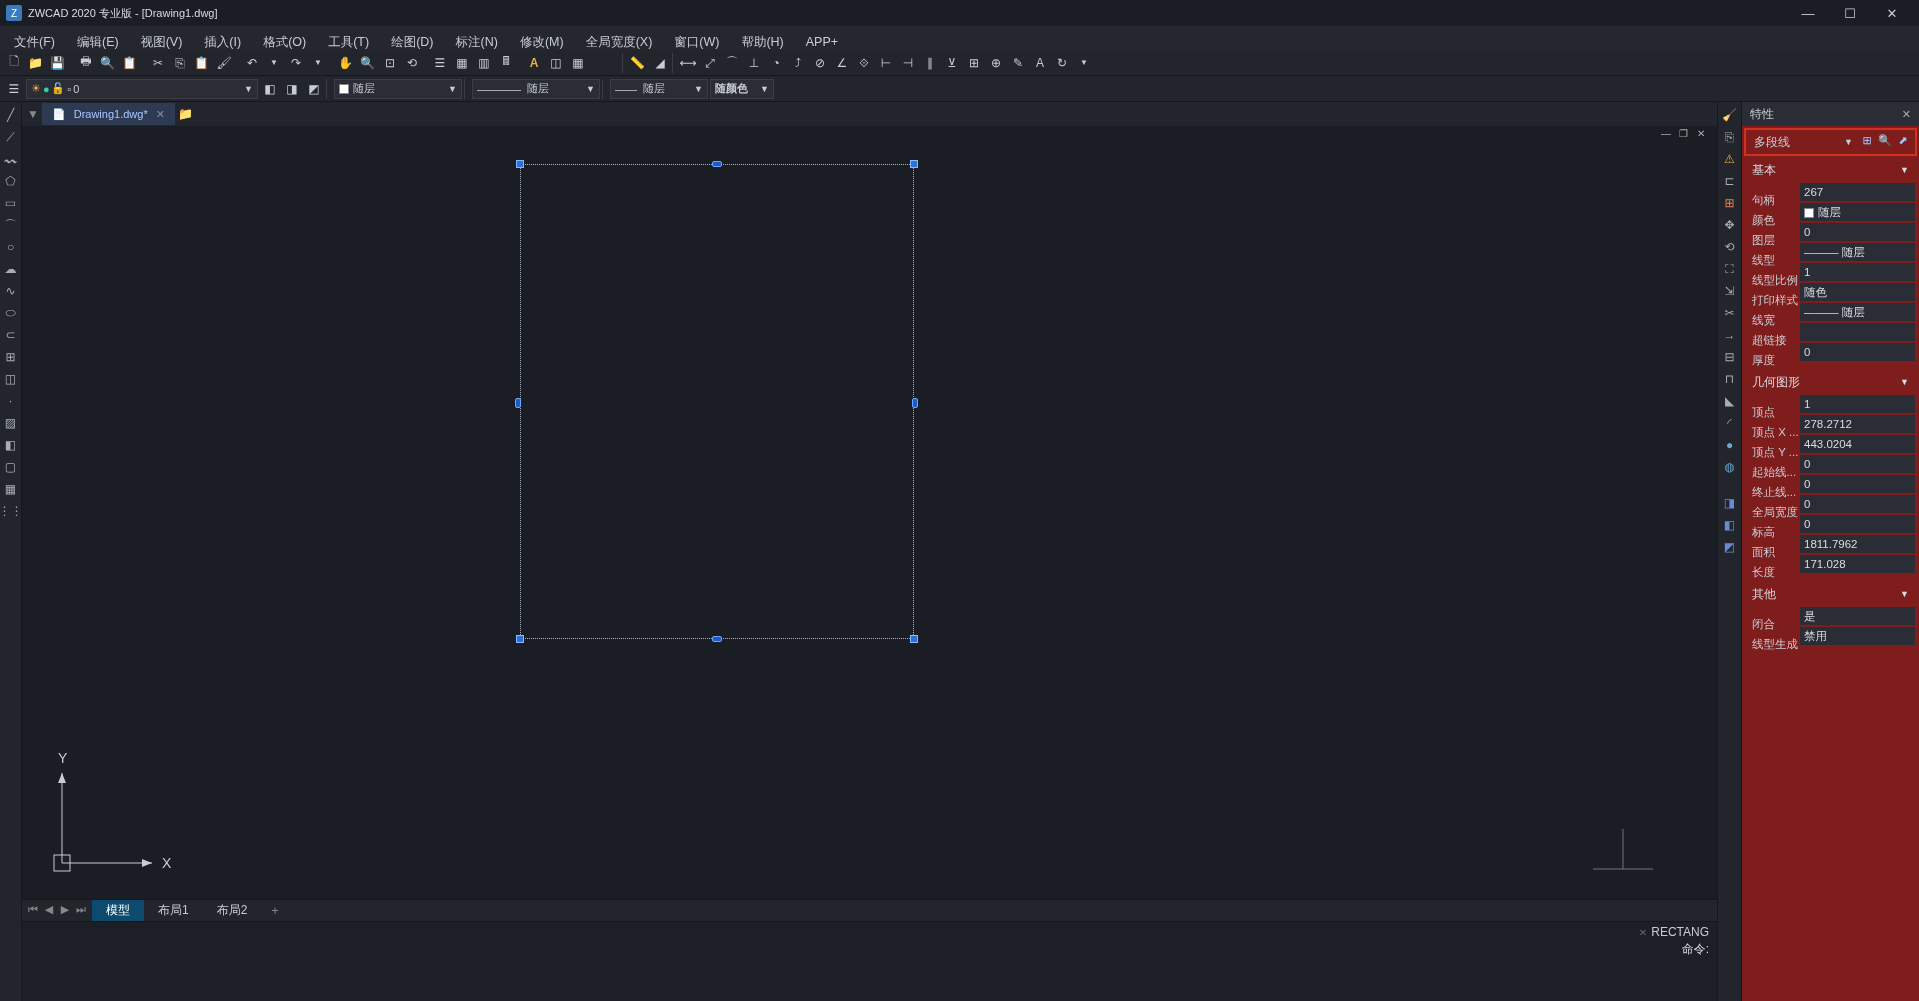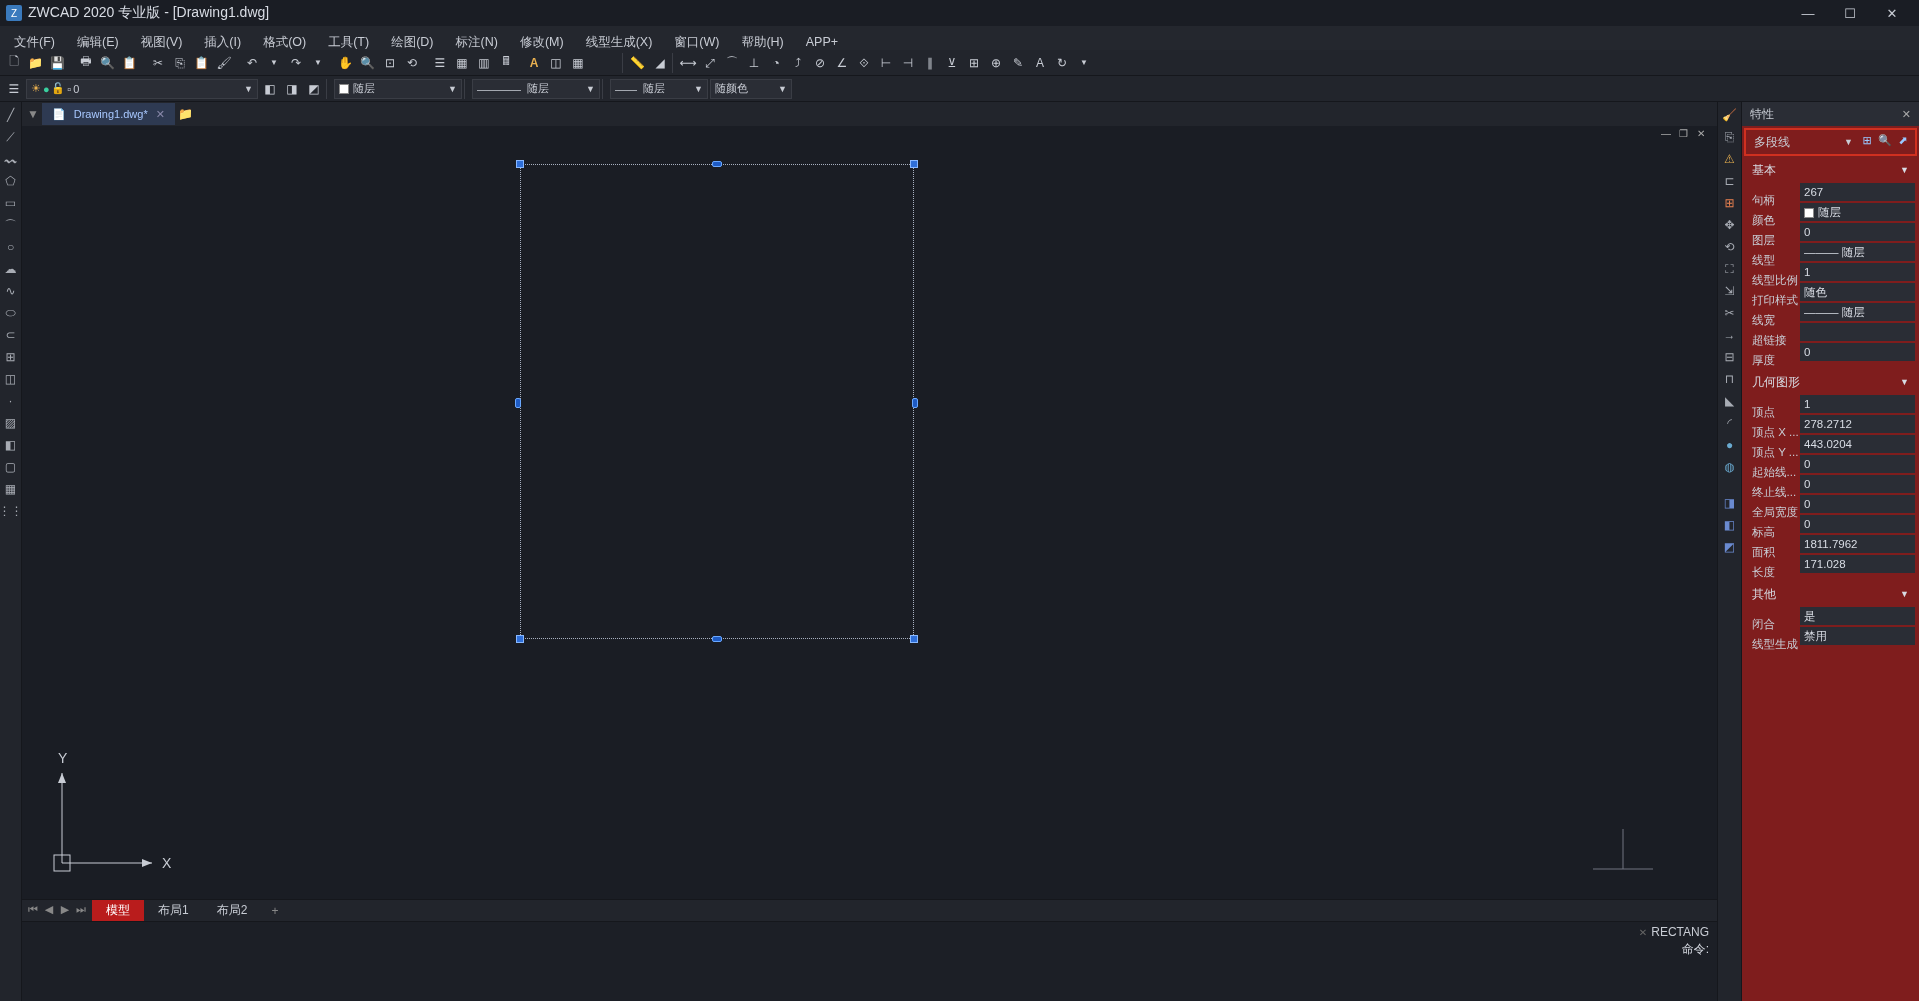--- a/index.html
+++ b/index.html
@@ -1,31 +1,31 @@
 <!DOCTYPE html>
 <html><head>
 <meta charset="utf-8">
 <style>
 * { margin:0; padding:0; box-sizing:border-box; font-family:"Microsoft YaHei",SimSun,sans-serif; }
 body { background:#1e2128; color:#c8ccd4; width:1919px; height:1001px; overflow:hidden; font-size:12px; }
 .titlebar { height:26px; background:#1a1d24; display:flex; align-items:center; padding:0 6px; }
 .titlebar .app-icon { width:16px; height:16px; background:#3a7abd; border-radius:2px; display:flex; align-items:center; justify-content:center; font-size:10px; color:#fff; margin-right:6px; }
-.titlebar .title { flex:1; color:#d8dce4; font-size:14px; }
+.titlebar .title { flex:1; color:#d8dce4; font-size:11px; }
 .titlebar .win-btns { display:flex; gap:28px; padding-right:14px; }
 .titlebar .win-btn { width:14px; height:14px; color:#c8ccd4; font-size:13px; display:flex; align-items:center; justify-content:center; cursor:pointer; }
 .menubar { height:24px; background:#24272e; display:flex; align-items:center; padding:0 4px; gap:2px; }
 .menu-item { padding:3px 10px; cursor:pointer; font-size:12.5px;margin-top:8px; }
 .toolbar-row { height:26px; background:#22252c; display:flex; align-items:center; padding:0 4px; gap:2px; border-bottom:1px solid #15171c; }
 .tool-icon { width:20px; height:20px; display:flex; align-items:center; justify-content:center; cursor:pointer; font-size:12px; }
 .tool-sep { width:4px; height:20px; }
 .tool-dropdown { background:#2a2d35; border:1px solid #3a3d45; height:20px; display:flex; align-items:center; padding:0 4px; font-size:11px; cursor:pointer; }
 .tool-dropdown .dd-arrow { margin-left:auto; font-size:9px; }
 .layer-dd { width:232px; }
 .combo-small { width:128px; }
-.color-sw { width:82px; }
+.color-sw { width:64px;font-weight:bold; }
 .main-area { display:flex; height:calc(1001px - 26px - 24px - 26px - 26px); }
 .left-toolbar { width:22px; background:#22252c; display:flex; flex-direction:column; align-items:center; padding-top:4px; gap:4px; border-right:1px solid #15171c; }
 .left-tool { width:18px; height:18px; display:flex; align-items:center; justify-content:center; cursor:pointer; font-size:12px; color:#a8acb4; }
 .doc-area { flex:1; display:flex; flex-direction:column; position:relative; }
 .doc-tabs { height:24px; background:#22252c; display:flex; align-items:center; padding-left:2px; }
 .doc-tab { height:22px; background:#2e3a52; display:flex; align-items:center; padding:0 10px; gap:8px; font-size:11px; color:#a8c8ff; cursor:pointer; }
 .doc-tab .close { color:#88a; cursor:pointer; }
 .doc-tab-arrow { width:18px; color:#888; text-align:center; cursor:pointer; }
 .doc-tab-new { width:22px; text-align:center; color:#888; cursor:pointer; }
 .canvas-wrapper { flex:1; background:#1a1d24; position:relative; overflow:hidden; }
@@ -33,21 +33,21 @@
 .mini-controls span { width:14px; height:12px; font-size:10px; cursor:pointer; color:#aaa; }
 .ucs { position:absolute; left:20px; bottom:16px; }
 .rect-sel { position:absolute; left:498px; top:38px; width:394px; height:475px; border:1px dotted #a8b0c0; }
 .grip { position:absolute; width:8px; height:8px; background:#2f6fd8; border:1px solid #88b8ff; }
 .grip-mid { width:10px; height:6px; background:#1e5bc4; border:1px solid #6aa8ff; border-radius:2px; }
 .wcs-mark { position:absolute; right:64px; bottom:20px; color:#666; }
 .layout-tabs { height:22px; background:#22252c; display:flex; align-items:center; border-top:1px solid #15171c; }
 .layout-nav { display:flex; gap:2px; padding:0 4px; }
 .layout-nav span { width:14px; height:16px; text-align:center; cursor:pointer; color:#888; font-size:11px; }
 .layout-tab { padding:2px 14px; cursor:pointer; font-size:12px; }
-.layout-tab.active { background:#b91c1c; color:#fff; }
+.layout-tab.active { background:#0c4a6e; color:#fff; }
 .layout-tab-add { padding:0 10px; cursor:pointer; color:#888; }
 .cmd-area { background:#1c1f26; border-top:1px solid #15171c; padding:2px 8px 4px 8px; font-size:12px; line-height:17px; color:#c8ccd4; height:80px; }
 .cmd-area .cmd-x { color:#666; margin-right:4px; cursor:pointer; font-size:10px; }
 .cmd-area .cmd-line { white-space:pre;text-align:right; }
 .cmd-active { color:#d8dce4; }
 .right-iconbar { width:24px; background:#22252c; display:flex; flex-direction:column; align-items:center; padding-top:4px; gap:4px; border-left:1px solid #15171c; }
 .right-tool { width:18px; height:18px; display:flex; align-items:center; justify-content:center; cursor:pointer; font-size:12px; color:#a8acb4; }
 .prop-panel { width:178px; background:#7f1d1d; border-left:1px solid #15171c; display:flex; flex-direction:column; }
 .prop-header { height:24px; display:flex; align-items:center; padding:0 8px; background:#2a2d35; }
 .prop-header .pname { flex:1; font-size:12px; }
@@ -80,21 +80,21 @@
 <div class="menubar" id="menubar">
     <div class="menu-item">文件(F)</div>
     <div class="menu-item">编辑(E)</div>
     <div class="menu-item">视图(V)</div>
     <div class="menu-item">插入(I)</div>
     <div class="menu-item">格式(O)</div>
     <div class="menu-item">工具(T)</div>
     <div class="menu-item">绘图(D)</div>
     <div class="menu-item">标注(N)</div>
     <div class="menu-item">修改(M)</div>
-    <div class="menu-item">线型生成(X)</div>
+    <div class="menu-item">全局宽度(X)</div>
     <div class="menu-item">窗口(W)</div>
     <div class="menu-item">帮助(H)</div>
     <div class="menu-item">APP+</div>
   </div>
 
 <div class="toolbar-row">
   <div class="tool-icon">🗋</div>
   <div class="tool-icon" style="color:#e8b050">📁</div>
   <div class="tool-icon" style="color:#6a8ad0">💾</div>
   <div class="tool-sep"></div>

